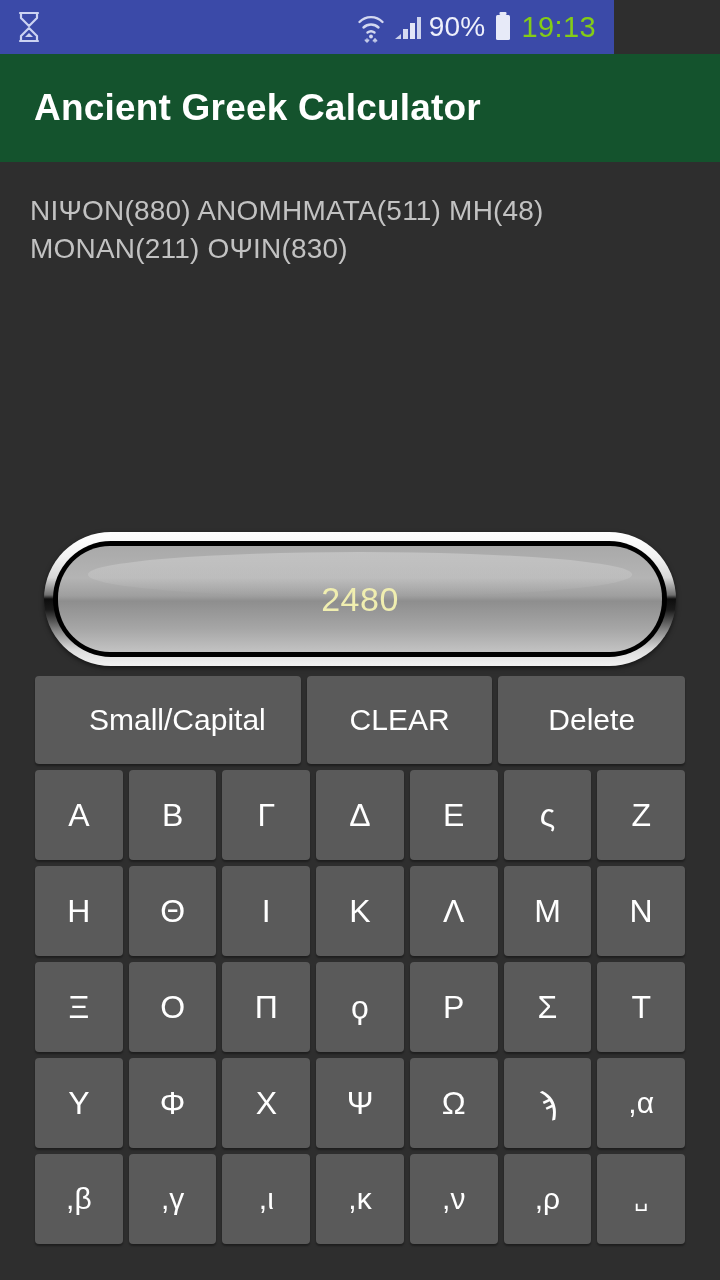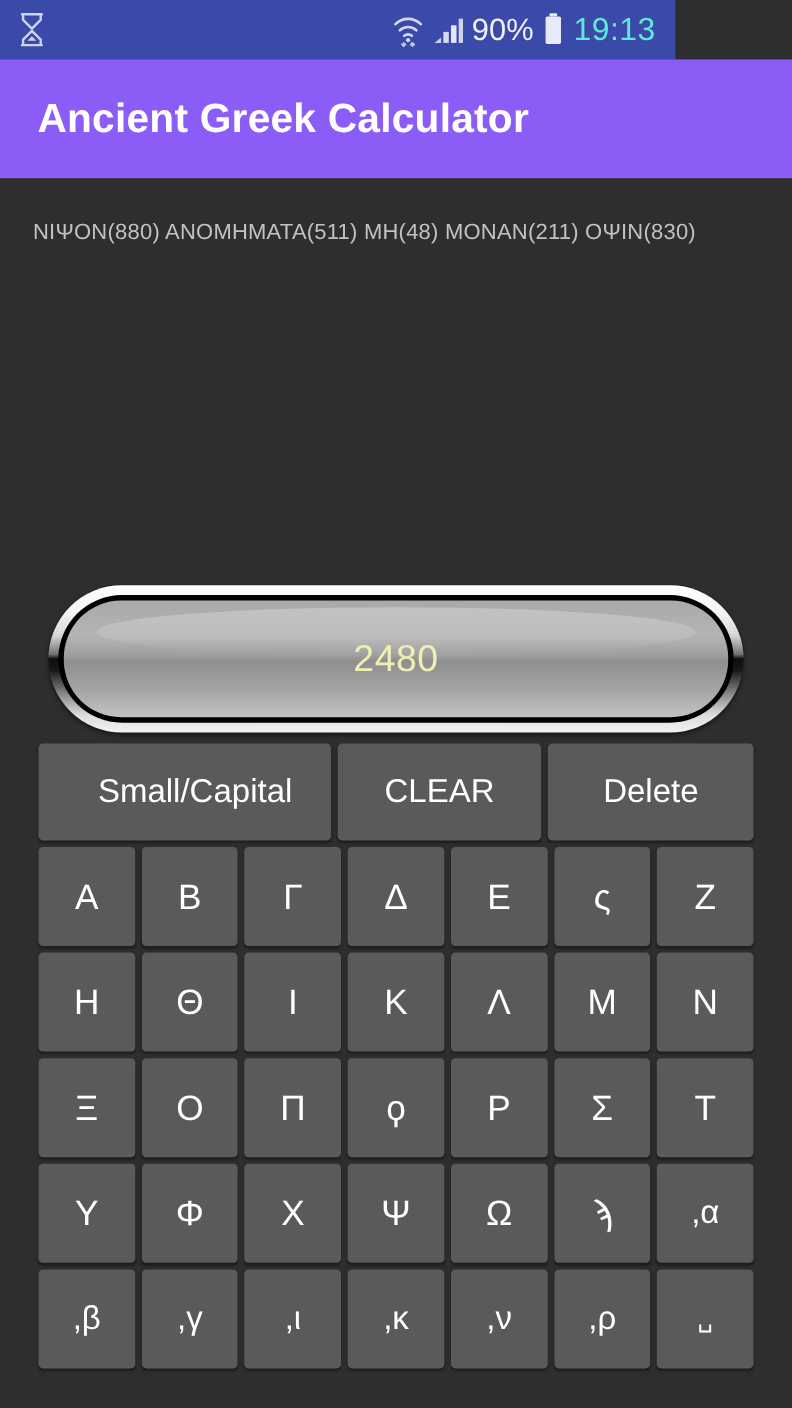--- a/index.html
+++ b/index.html
@@ -44,53 +44,53 @@
   }
   .sb-ico { display: block; }
   .sb-text {
     color: #eef0fb;
     font-size: 28px;
     font-weight: 400;
     letter-spacing: .2px;
     line-height: 1;
   }
   .sb-clock {
-    color: #5eead4;
+    color: #84cc16;
     font-size: 29px;
     letter-spacing: .4px;
     line-height: 1;
   }
 
   
   #app-bar {
     position: absolute;
     left: 0; top: 54px;
     width: 720px;
     height: 108px;
-    background: #8b5cf6;
+    background: #14532d;
     display: flex;
     align-items: center;
     box-sizing: border-box;
     padding-left: 34px;
   }
   #app-title {
     color: #ffffff;
     font-size: 37px;
     font-weight: bold;
     letter-spacing: .2px;
   }
 
   
   #expression {
     position: absolute;
     left: 30px;
     top: 192px;
     width: 640px;
     color: #c2c2c2;
-    font-size: 20px;
+    font-size: 28px;
     line-height: 38px;
     letter-spacing: .2px;
     white-space: pre-wrap;
     word-break: break-word;
   }
 
   
   #display-wrap {
     position: absolute;
     left: 44px;

